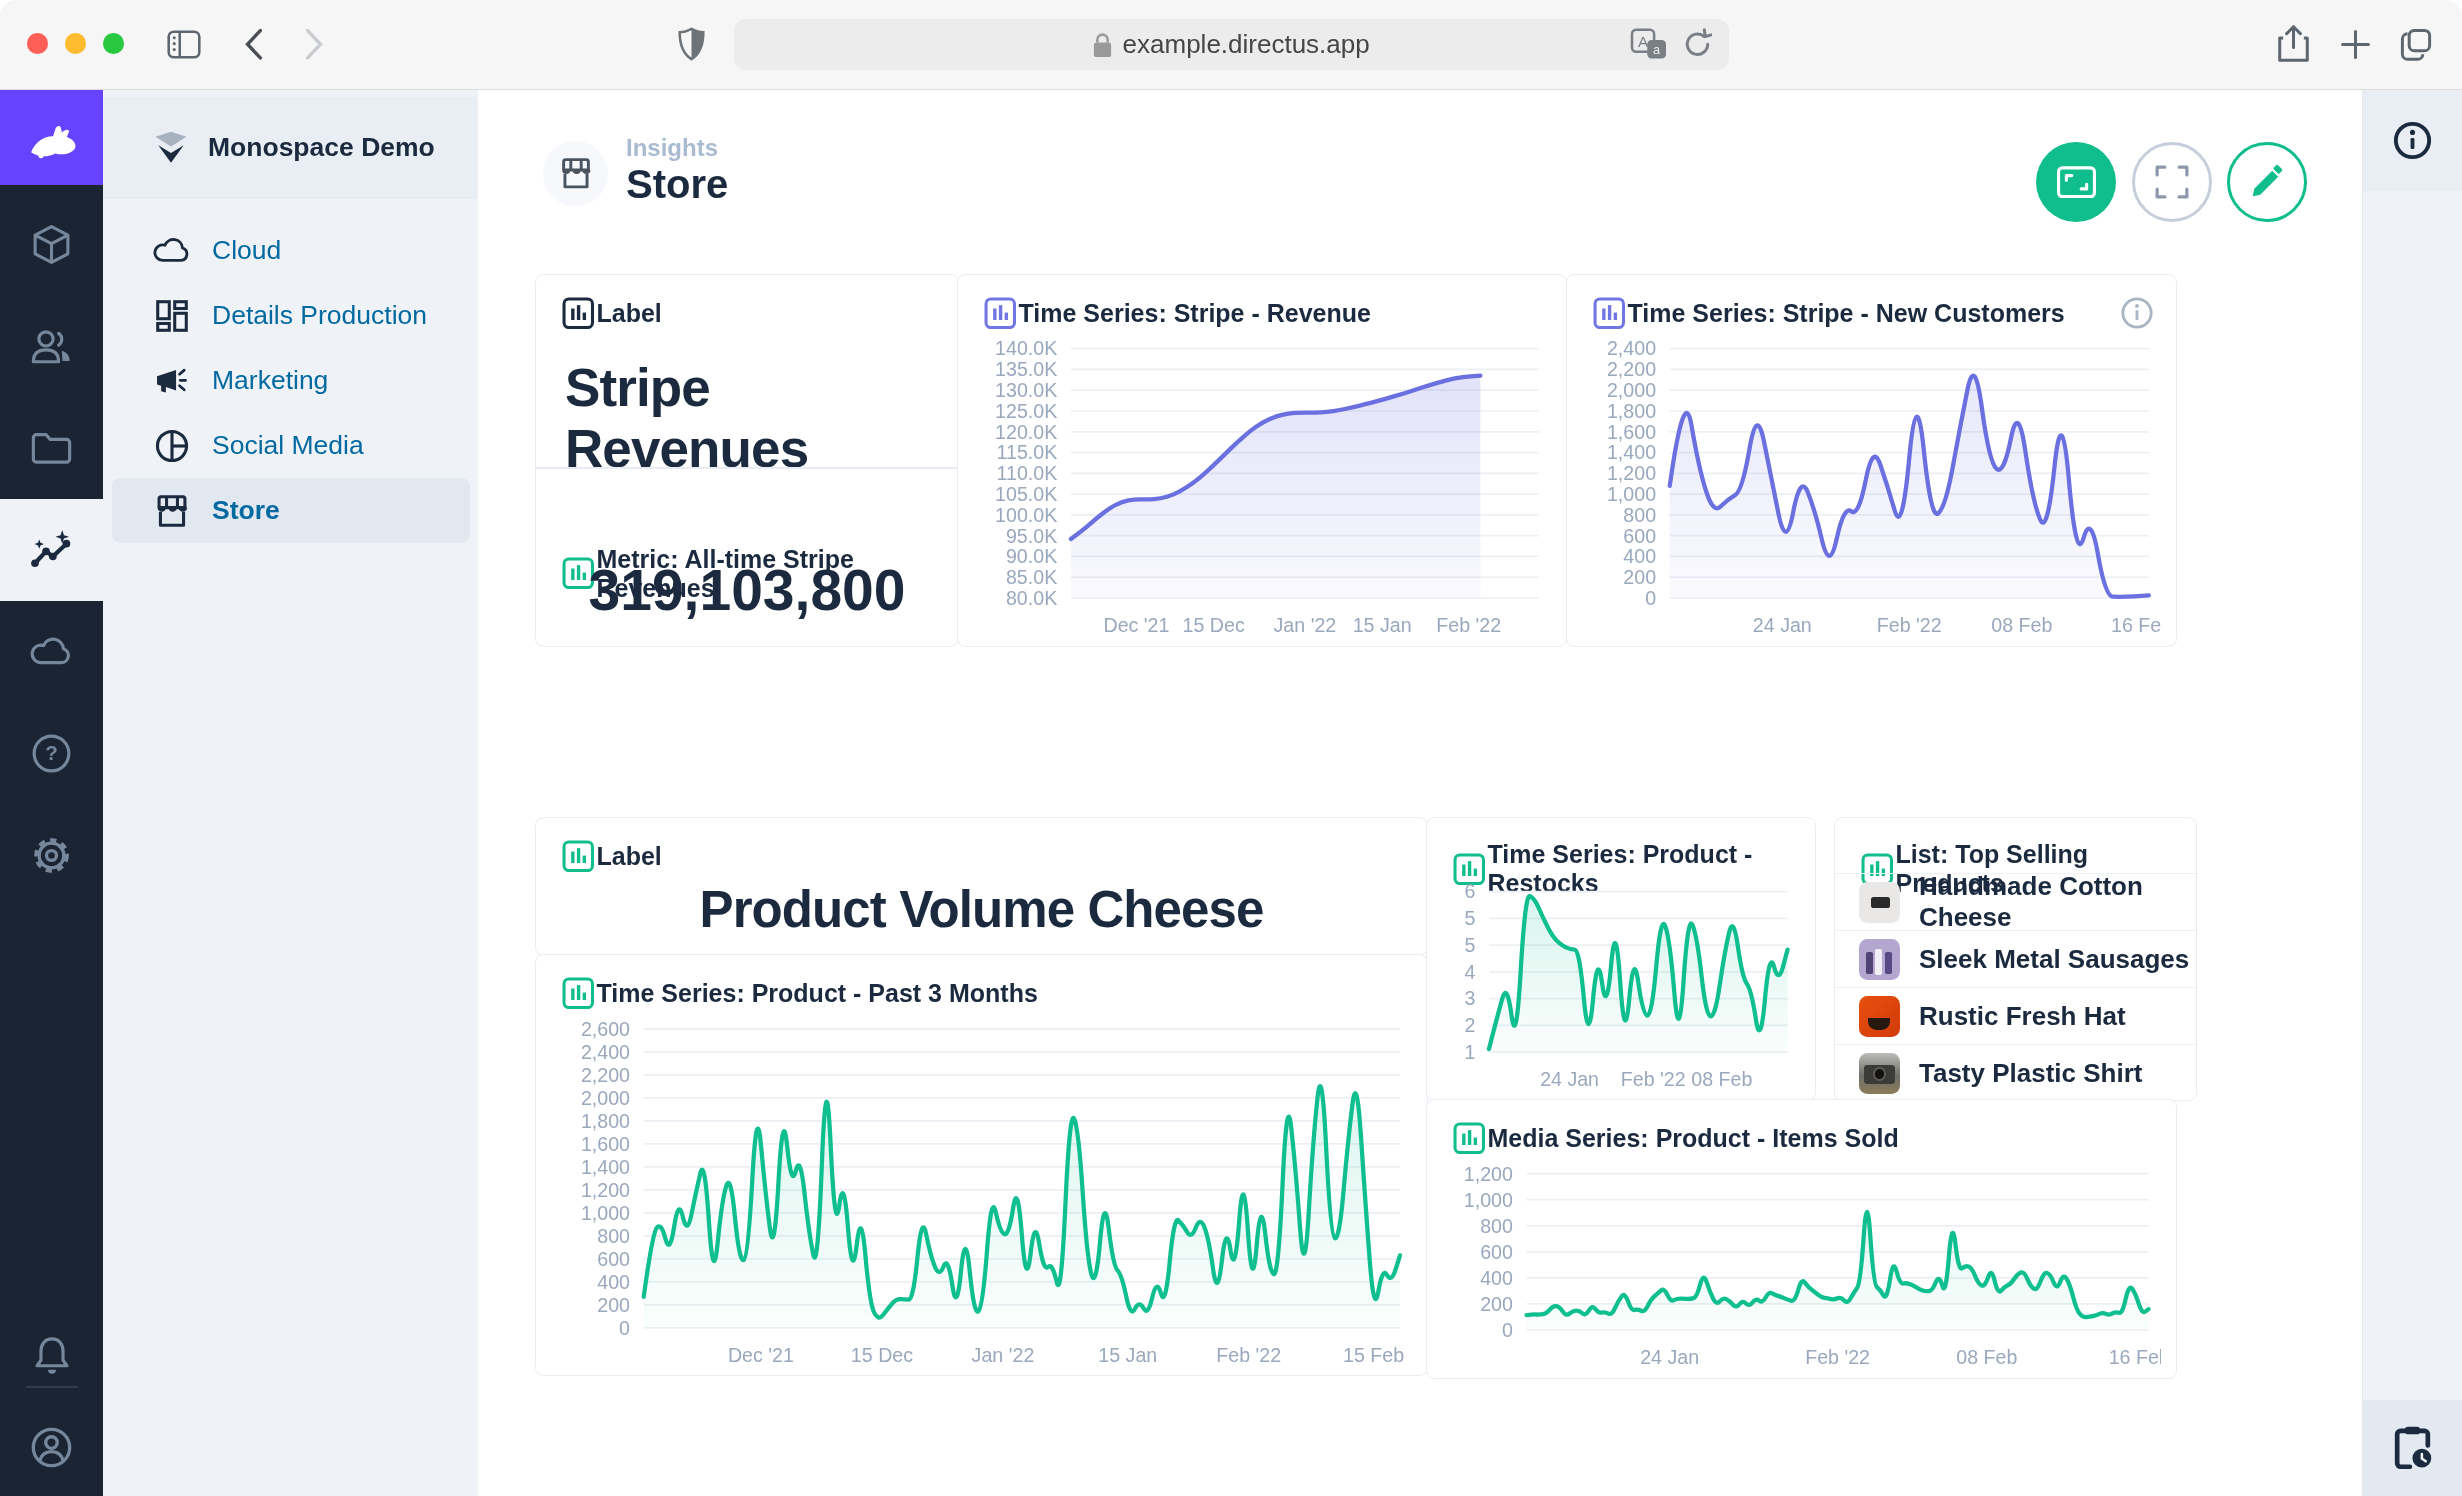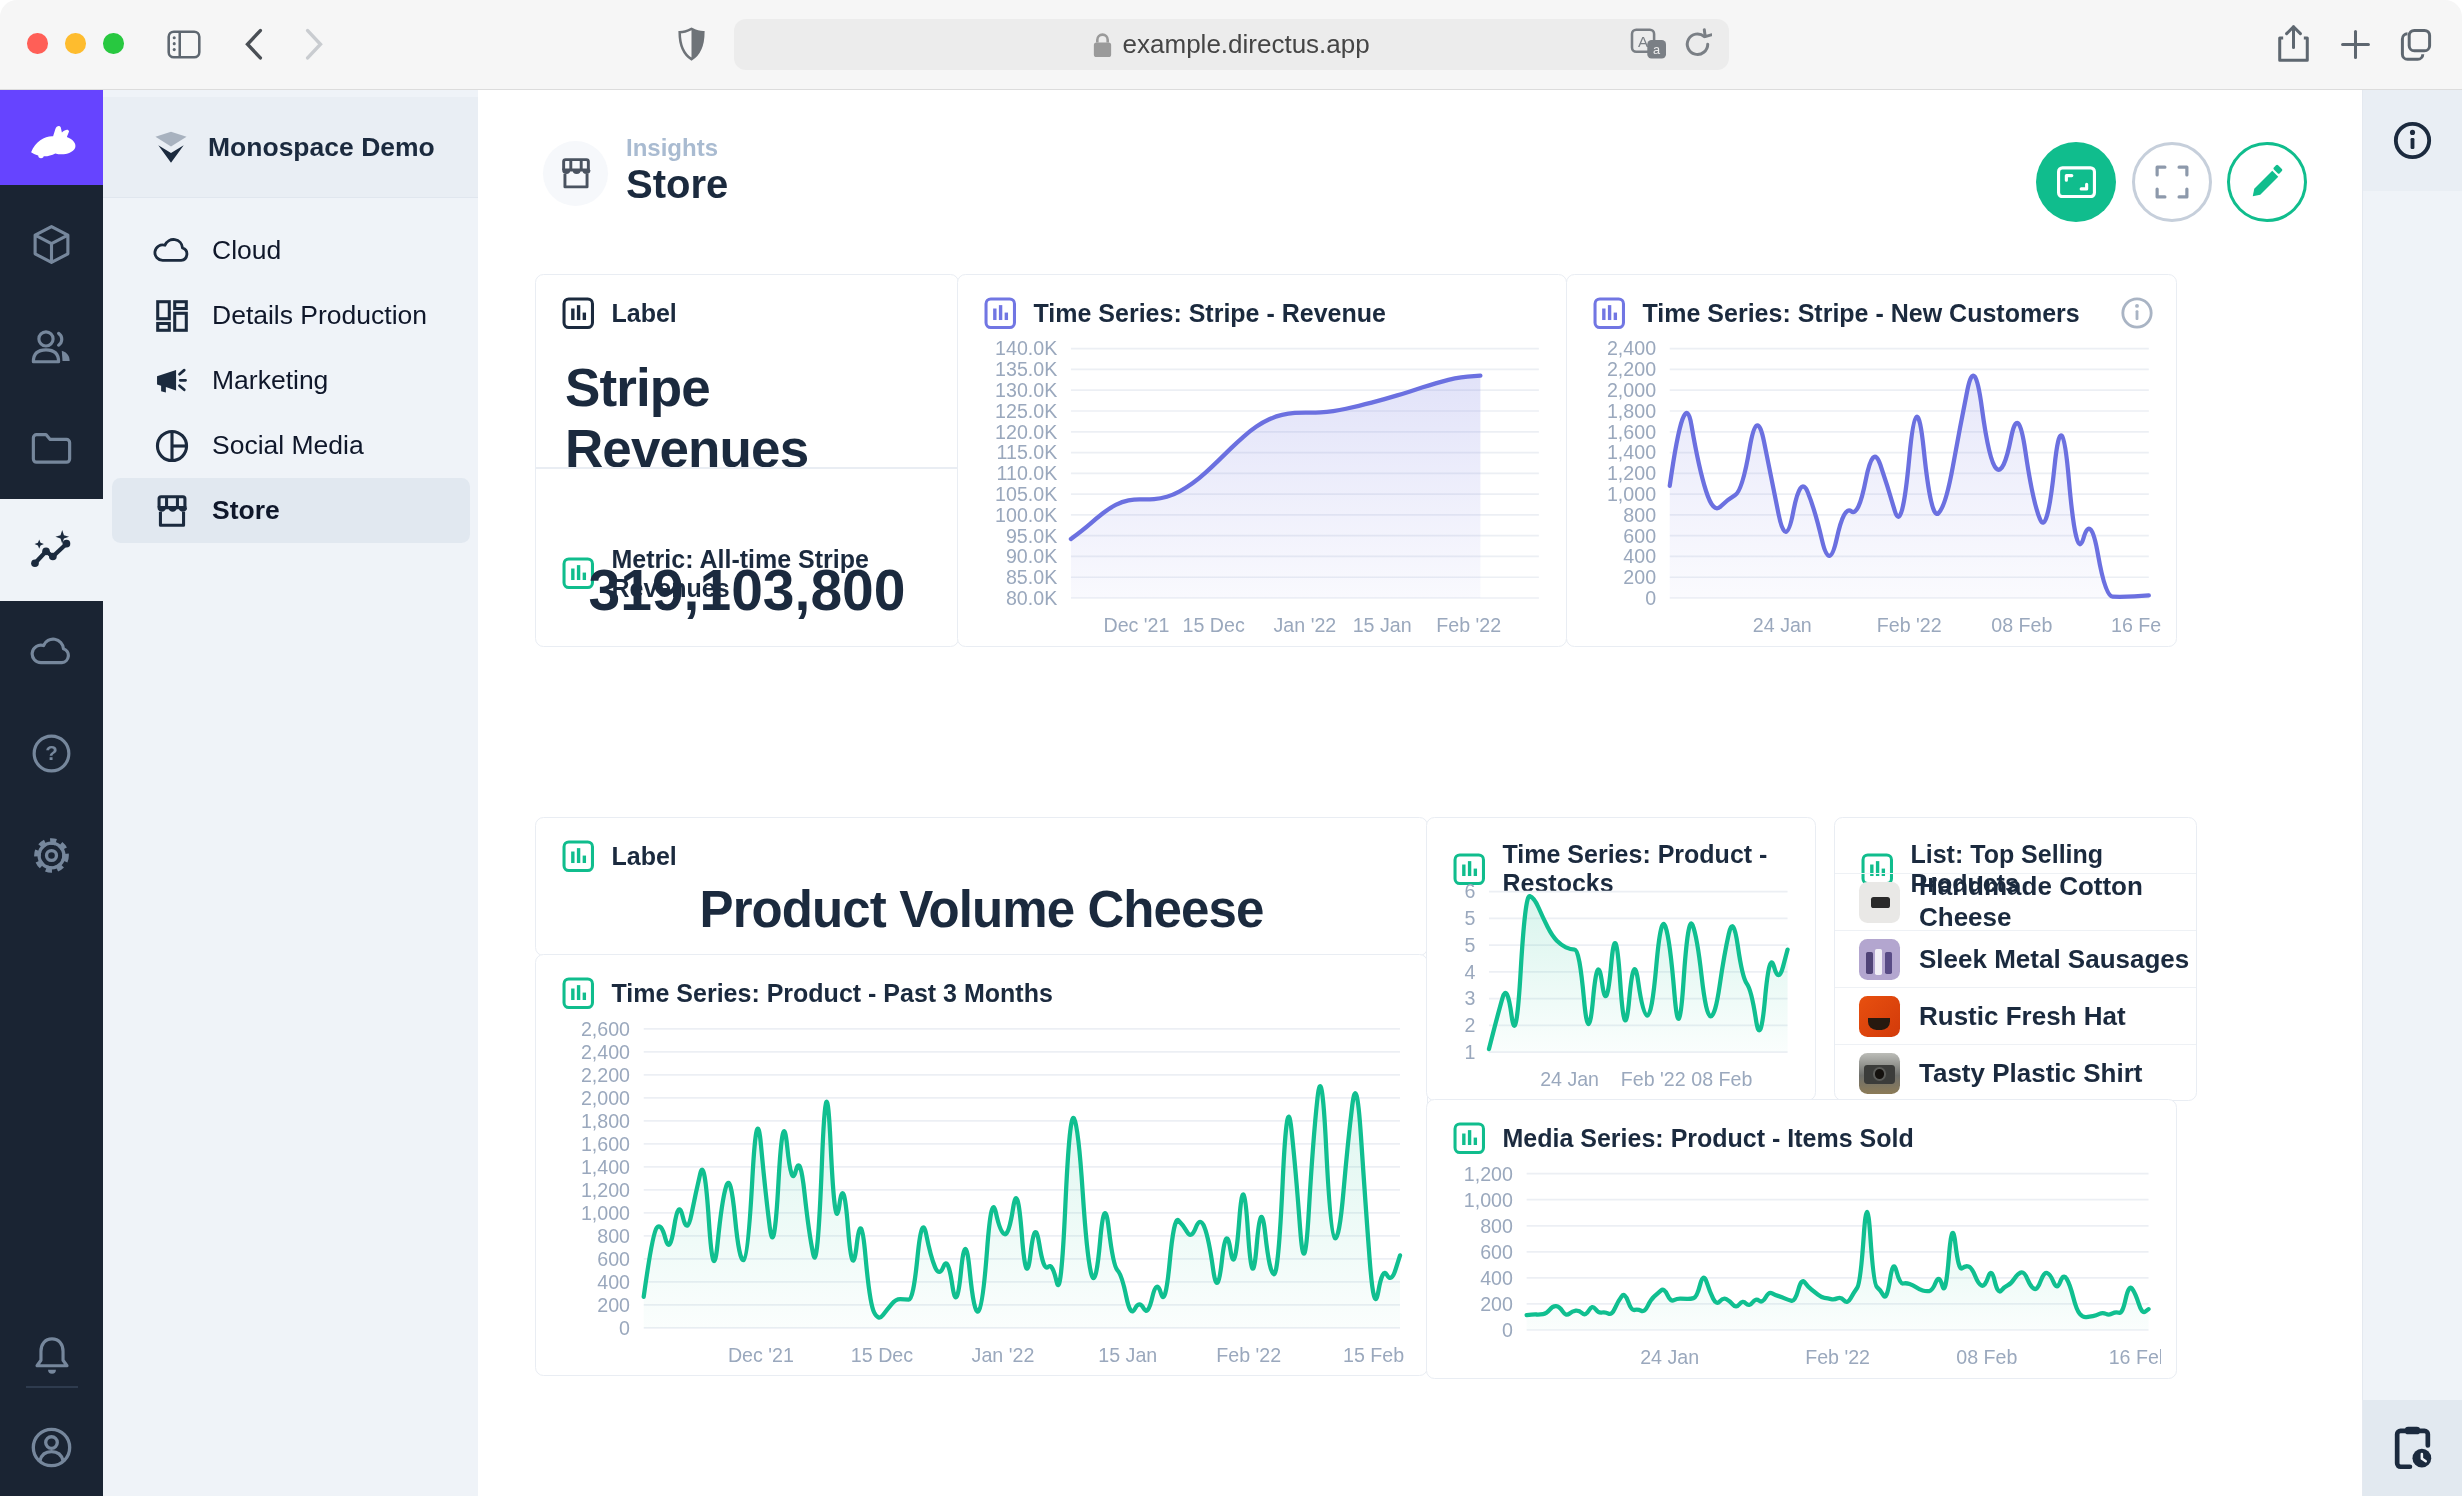--- a/index.html
+++ b/index.html
@@ -28,21 +28,21 @@
   .mod-slot.active { background:#EFF3F8; }
   .mod-divider { position:absolute; left:26px; width:52px; height:1.7px; background:#2E3B4E; }
 
   
   .nav { position:absolute; left:103px; top:0; width:375px; height:1406px; background:#EFF3F8; }
   .nav-header { position:absolute; left:0; top:7px; width:375px; height:101px; background:#E9EEF4;
     border-bottom:1.7px solid #E0E6EE; display:flex; align-items:center; gap:19px; padding-left:50px; }
   .nav-header-label { font-size:26.5px; font-weight:700; color:#1B2A3E; }
   .nav-list { position:absolute; left:0; top:128px; width:375px; list-style:none; }
   .nav-item { height:65px; margin:0 8.5px; display:flex; align-items:center; gap:20.5px; padding-left:41px;
-    border-radius:8.5px; font-size:26.5px; font-weight:500; color:#0f172a; cursor:pointer; }
+    border-radius:8.5px; font-size:26.5px; font-weight:500; color:#0369a1; cursor:pointer; }
   .nav-item.active { background:#E1E8F0; font-weight:600; }
   .nav-ic { width:39px; height:39px; flex:0 0 39px; display:flex; align-items:center; justify-content:center; }
 
   
   .right-bar { position:absolute; right:0; top:0; width:100px; height:1406px; background:#EFF3F8; border-left:1.7px solid #E4E9F0; }
   .right-bar .head { position:absolute; top:0; left:0; width:100%; height:101px; background:#E9EEF4;
     display:flex; align-items:center; justify-content:center; }
   .right-bar .foot { position:absolute; bottom:0; left:0; width:100%; height:96px; background:#E2E9F0;
     display:flex; align-items:center; justify-content:center; }
 
@@ -53,21 +53,21 @@
   .breadcrumb { position:absolute; left:147px; top:44px; font-size:24px; font-weight:600; color:#A9BBD1; }
   .page-title { position:absolute; left:147px; top:72px; font-size:40px; font-weight:700; color:#1B2A3E; }
   .actions { position:absolute; right:56px; top:52px; display:flex; gap:15.4px; }
   .act-btn { width:80px; height:80px; border-radius:50%; display:flex; align-items:center; justify-content:center; cursor:pointer; }
   .act-filled { background:#10BD8D; }
   .act-slate { background:#fff; border:3.4px solid #C6CFDB; }
   .act-green-o { background:#fff; border:3.4px solid #10BD8D; }
 
   
   .panel { position:absolute; background:#fff; border:1.7px solid #E9EDF3; border-radius:8.5px; }
-  .p-head { display:flex; align-items:center; gap:17px; padding:22px 26px 0 26px; }
+  .p-head { display:flex; align-items:center; gap:2px; padding:22px 26px 0 26px; }
   .p-title { font-size:25px; font-weight:700; color:#1B2A3E; }
   .half-divider { position:absolute; left:0; right:0; height:1.7px; background:#E9EDF3; }
   .big-label { font-size:53px; font-weight:800; letter-spacing:-0.9px; color:#1B2A3E; }
   .metric-value { font-size:57px; font-weight:800; color:#1B2A3E; text-align:center; }
   .chart { position:absolute; left:12px; right:13.7px; top:60px; bottom:5.1px; }
   .chart svg text.tick { font-family:"Liberation Sans","DejaVu Sans",sans-serif; font-size:23px; fill:#9AA8BD; }
   .info-badge { position:absolute; right:22px; top:20.5px; }
 
   
   .list-rows { position:absolute; left:0; right:0; top:55px; bottom:0; }

